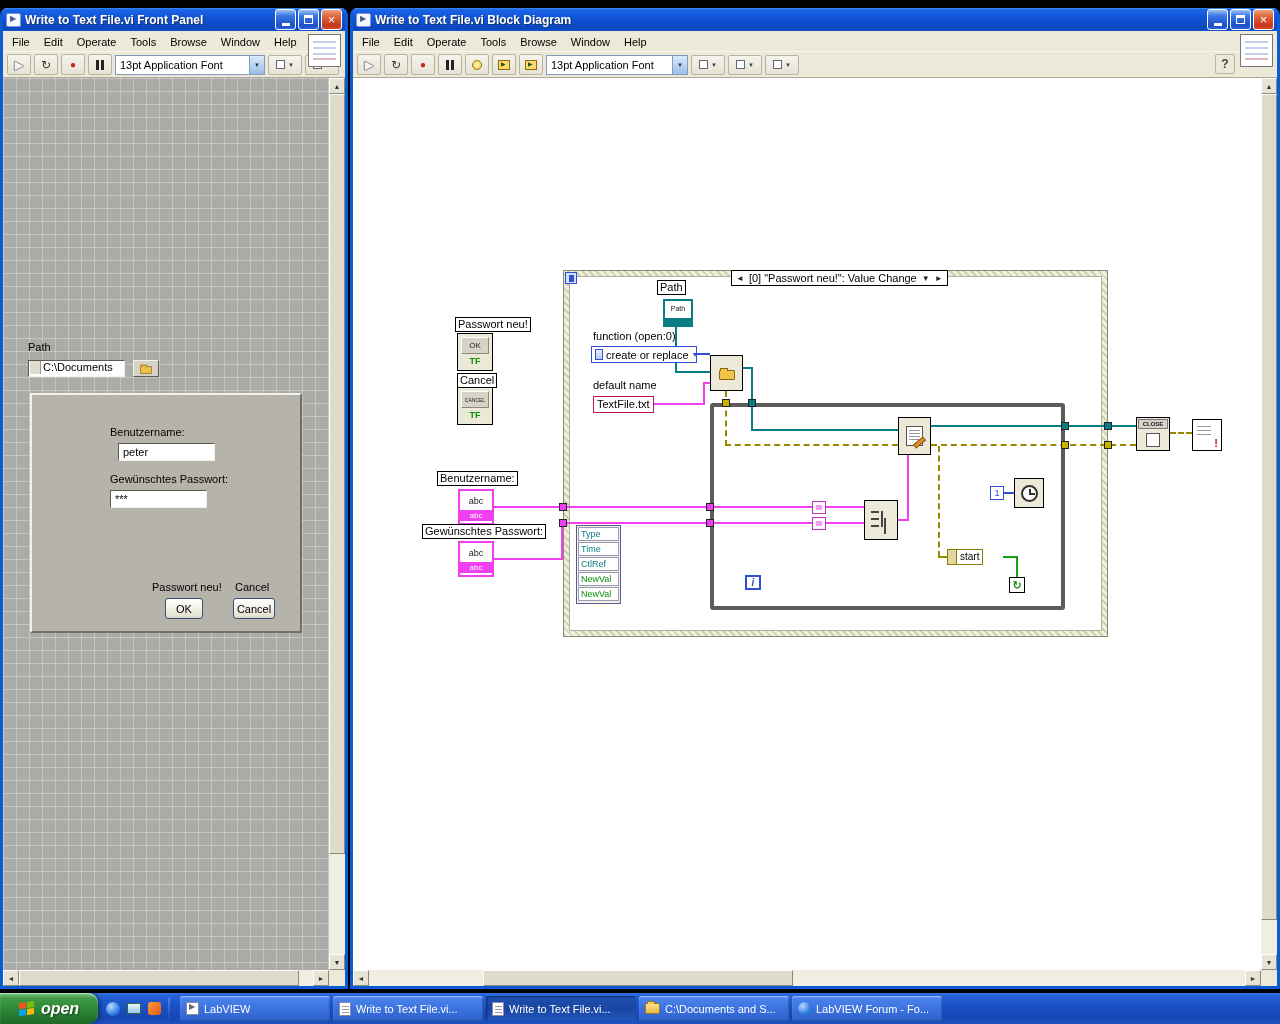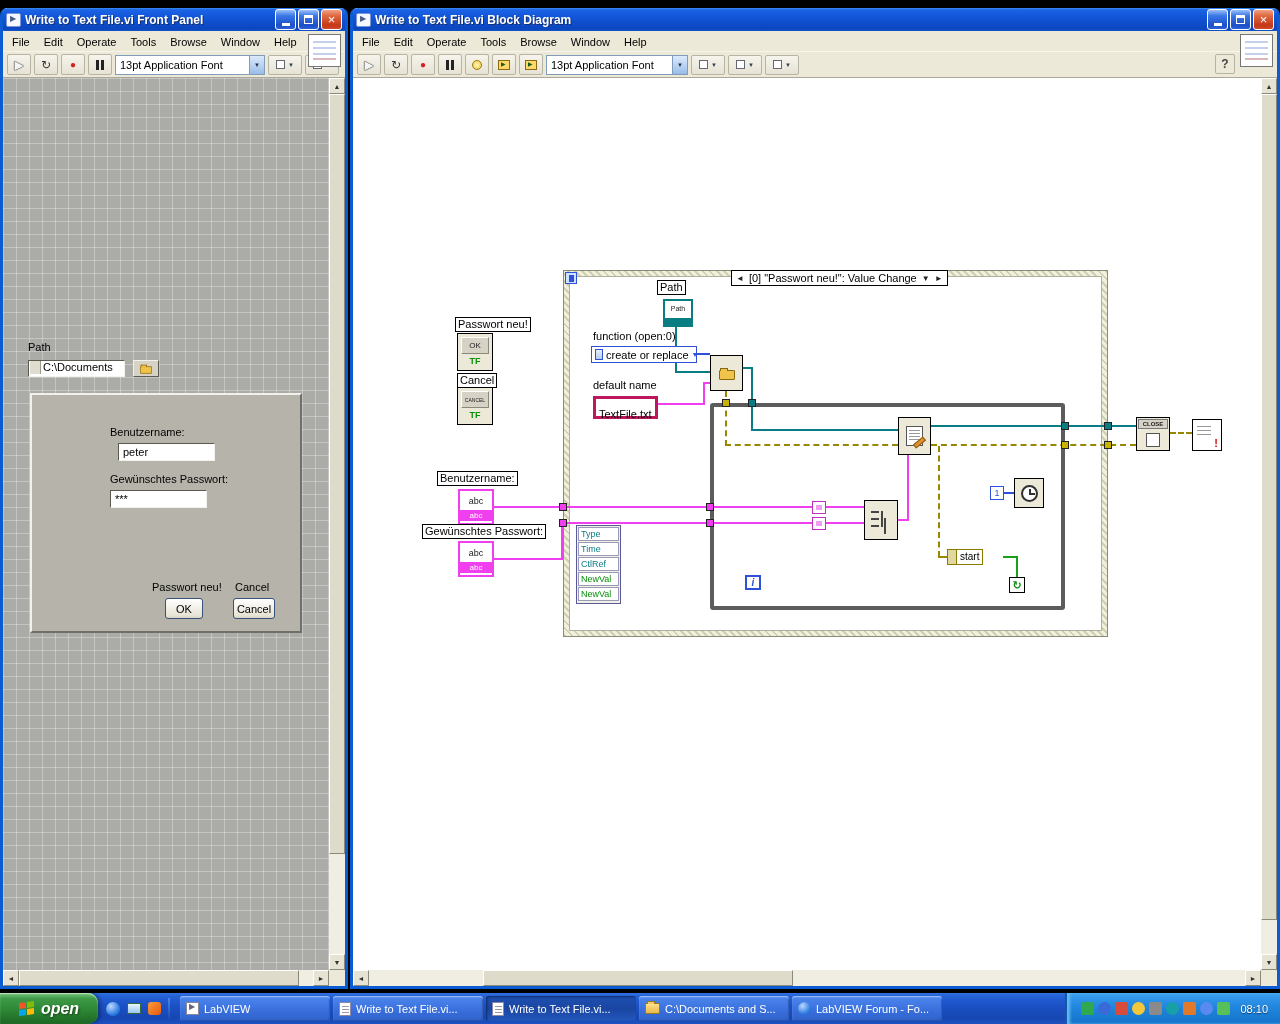--- a/index.html
+++ b/index.html
@@ -82,21 +82,21 @@
   .tf{text-align:center;font-size:9px;font-weight:bold;color:#0a8f0a;line-height:12px}
   .str-term{border:2px solid #ef3fef;background:#fff}
   .str-abc{height:19px;display:flex;align-items:center;justify-content:center;font-size:9px;color:#222}
   .str-band{height:11px;background:#ef3fef;color:#fff;font-size:8px;display:flex;align-items:center;justify-content:center;line-height:1}
   .path-term{border:2px solid #0a7c84;background:#fff}
   .pt-txt{height:15px;display:flex;align-items:center;justify-content:center;font-size:7px;color:#222}
   .term-band{position:absolute;left:0;right:0;bottom:0;height:7px}
   .enum{position:absolute;height:17px;border:1px solid #3050d8;background:#fff;display:flex;align-items:center;font-size:11px;gap:3px;padding:0 3px;white-space:nowrap}
   .e-ico{width:8px;height:11px;background:linear-gradient(#e8f0fc,#b8ccec);border:1px solid #3050d8;display:inline-block;flex:0 0 auto}
   .e-drop{color:#3050d8;font-size:7px;margin-left:auto}
-  .sconst{position:absolute;height:23px;border:3px solid #be185d;background:#fff;font-size:11px;padding:8px 3px;line-height:15px;white-space:nowrap}
+  .sconst{position:absolute;height:17px;border:1px solid #be185d;background:#fff;font-size:11px;padding:0 3px;line-height:15px;white-space:nowrap}
   .fnode{position:absolute;border:1px solid #000;background:#ece9d8;display:flex;align-items:center;justify-content:center}
   .evdata{position:absolute;width:45px;border:1px solid #5a5a9a;background:#f2f2e2;padding:1px}
   .evdata div{height:14px;border:1px solid #9a9ab8;background:#fff;font-size:9px;line-height:12px;padding-left:2px;margin-bottom:1px;white-space:nowrap;overflow:hidden}
   .rowt{color:#0a7c84}.rowg{color:#0a8f0a}
   .mini-node{position:absolute;width:14px;height:13px;border:1px solid #c030c0;background:#fff}
   .mini-node::before{content:"";position:absolute;left:3px;top:3px;width:6px;height:5px;background:#ef9fef}
   .iter{position:absolute;width:16px;height:15px;border:2px solid #3050d8;background:#fff;color:#3050d8;font-weight:bold;font-style:italic;font-size:10px;display:flex;align-items:center;justify-content:center}
   .bconst{position:absolute;width:14px;height:14px;border:1px solid #3050d8;background:#fff;color:#3050d8;font-size:9px;display:flex;align-items:center;justify-content:center}
   .cond{position:absolute;width:16px;height:16px;border:1px solid #000;background:#fff;color:#0a8f0a;font-size:11px;font-weight:bold;display:flex;align-items:center;justify-content:center}
   .statusn{position:absolute;height:16px;border:1px solid #8a7a00;background:#fff;display:flex;align-items:stretch;font-size:10px}
@@ -491,25 +491,13 @@
     </div>
     <div class="task">
       <span class="ti-folder"></span>
       <span class="lbl">C:\Documents and S...</span>
     </div>
     <div class="task">
       <span class="i-ie" style="width:13px;height:13px;flex:0 0 auto"></span>
       <span class="lbl">LabVIEW Forum - Fo...</span>
     </div>
   </div>
-  <div class="systray">
-    <span class="tray-i" style="background:#2fa84f"></span>
-    <span class="tray-i" style="background:#3a6ad8;border-radius:50%"></span>
-    <span class="tray-i" style="background:#d84a3a"></span>
-    <span class="tray-i" style="background:#f2c83a;border-radius:50%"></span>
-    <span class="tray-i" style="background:#8a8a8a"></span>
-    <span class="tray-i" style="background:#18a0a8;border-radius:50%"></span>
-    <span class="tray-i" style="background:#e07a2a"></span>
-    <span class="tray-i" style="background:#5a8af0;border-radius:50%"></span>
-    <span class="tray-i" style="background:#58c058"></span>
-    <span class="clock">08:10</span>
-  </div>
 </div>
 
 </body></html>

